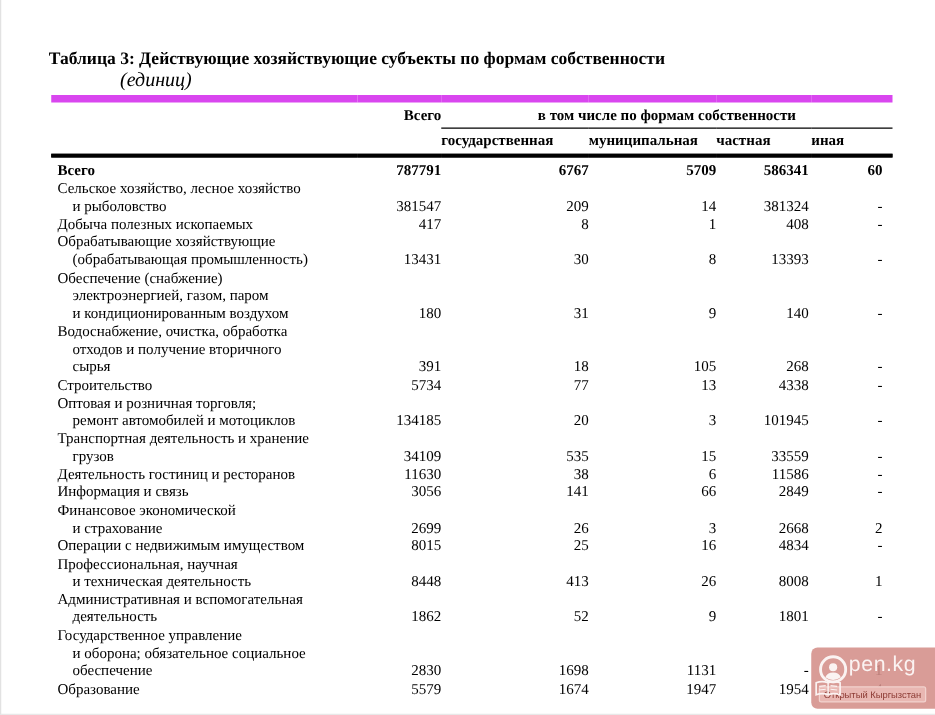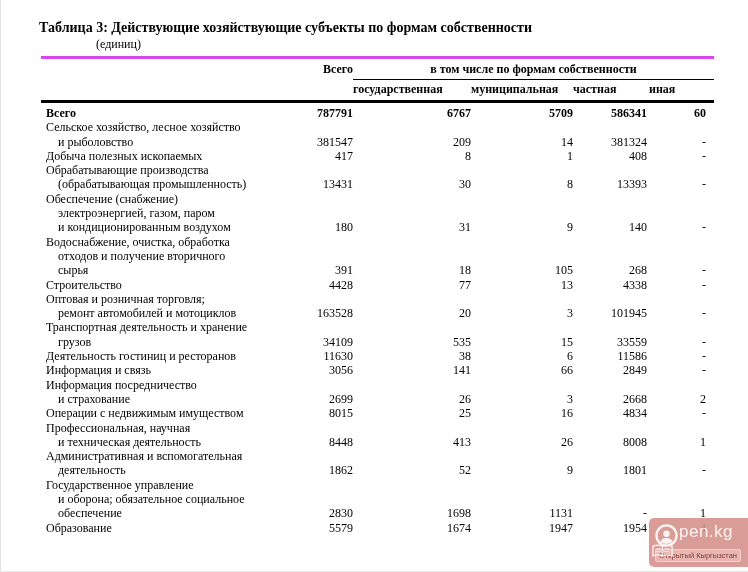--- a/index.html
+++ b/index.html
@@ -7,35 +7,35 @@
     width: 748px; height: 572px;
     background: #ffffff;
     font-family: "Liberation Serif", "DejaVu Serif", serif;
     color: #000;
     position: relative;
     overflow: hidden;
     border-left: 1px solid #e2e2e2;
     border-bottom: 1px solid #e8e8e8;
     box-sizing: border-box;
   }
-  .page { padding-left: 38px; padding-top: 19px; }
+  .page { padding-left: 38px; padding-top: 7px; margin-top: 32px; }
 
   
   .title { font-weight: bold; font-size: 14px; line-height: 18px; }
   .title-line2 { padding-left: 62px; }
-  .unit-note { font-size: 12px; padding-left: 57px; line-height: 15px; }
+  .unit-note { font-style: italic; font-size: 16px; padding-left: 57px; line-height: 15px; }
 
   
   table.stats {
     border-collapse: collapse;
     table-layout: fixed;
     margin-left: 2px;
     margin-top: 4px;
     width: 673px;
-    border-top: 3px solid #d946ef;
+    border-top: 6px solid #d946ef;
   }
   col.c-label { width: 245px; }
   col.c-total { width: 67px; }
   col.c-state { width: 118px; }
   col.c-municipal { width: 102px; }
   col.c-private { width: 76px; }
   col.c-other { width: 65px; }
 
   th { font-weight: bold; font-size: 12px; padding: 0; }
   th.h-total { text-align: right; vertical-align: top; padding-top: 3px; }
@@ -136,21 +136,21 @@
         </tr>
         <tr>
           <td class="lbl">Добыча полезных ископаемых</td>
           <td class="num c1">417</td>
           <td class="num c2">8</td>
           <td class="num c3">1</td>
           <td class="num c4">408</td>
           <td class="num c5">-</td>
         </tr>
         <tr>
-          <td class="lbl">Обрабатывающие производства
+          <td class="lbl">Обрабатывающие хозяйствующие
 (обрабатывающая промышленность)</td>
           <td class="num c1">13431</td>
           <td class="num c2">30</td>
           <td class="num c3">8</td>
           <td class="num c4">13393</td>
           <td class="num c5">-</td>
         </tr>
         <tr>
           <td class="lbl">Обеспечение (снабжение)
 электроэнергией, газом, паром
@@ -166,30 +166,30 @@
 отходов и получение вторичного
 сырья</td>
           <td class="num c1">391</td>
           <td class="num c2">18</td>
           <td class="num c3">105</td>
           <td class="num c4">268</td>
           <td class="num c5">-</td>
         </tr>
         <tr>
           <td class="lbl">Строительство</td>
-          <td class="num c1">4428</td>
+          <td class="num c1">5734</td>
           <td class="num c2">77</td>
           <td class="num c3">13</td>
           <td class="num c4">4338</td>
           <td class="num c5">-</td>
         </tr>
         <tr>
           <td class="lbl">Оптовая и розничная торговля;
 ремонт автомобилей и мотоциклов</td>
-          <td class="num c1">163528</td>
+          <td class="num c1">134185</td>
           <td class="num c2">20</td>
           <td class="num c3">3</td>
           <td class="num c4">101945</td>
           <td class="num c5">-</td>
         </tr>
         <tr>
           <td class="lbl">Транспортная деятельность и хранение
 грузов</td>
           <td class="num c1">34109</td>
           <td class="num c2">535</td>
@@ -207,21 +207,21 @@
         </tr>
         <tr>
           <td class="lbl">Информация и связь</td>
           <td class="num c1">3056</td>
           <td class="num c2">141</td>
           <td class="num c3">66</td>
           <td class="num c4">2849</td>
           <td class="num c5">-</td>
         </tr>
         <tr>
-          <td class="lbl">Информация посредничество
+          <td class="lbl">Финансовое экономической
 и страхование</td>
           <td class="num c1">2699</td>
           <td class="num c2">26</td>
           <td class="num c3">3</td>
           <td class="num c4">2668</td>
           <td class="num c5">2</td>
         </tr>
         <tr>
           <td class="lbl">Операции с недвижимым имуществом</td>
           <td class="num c1">8015</td>

